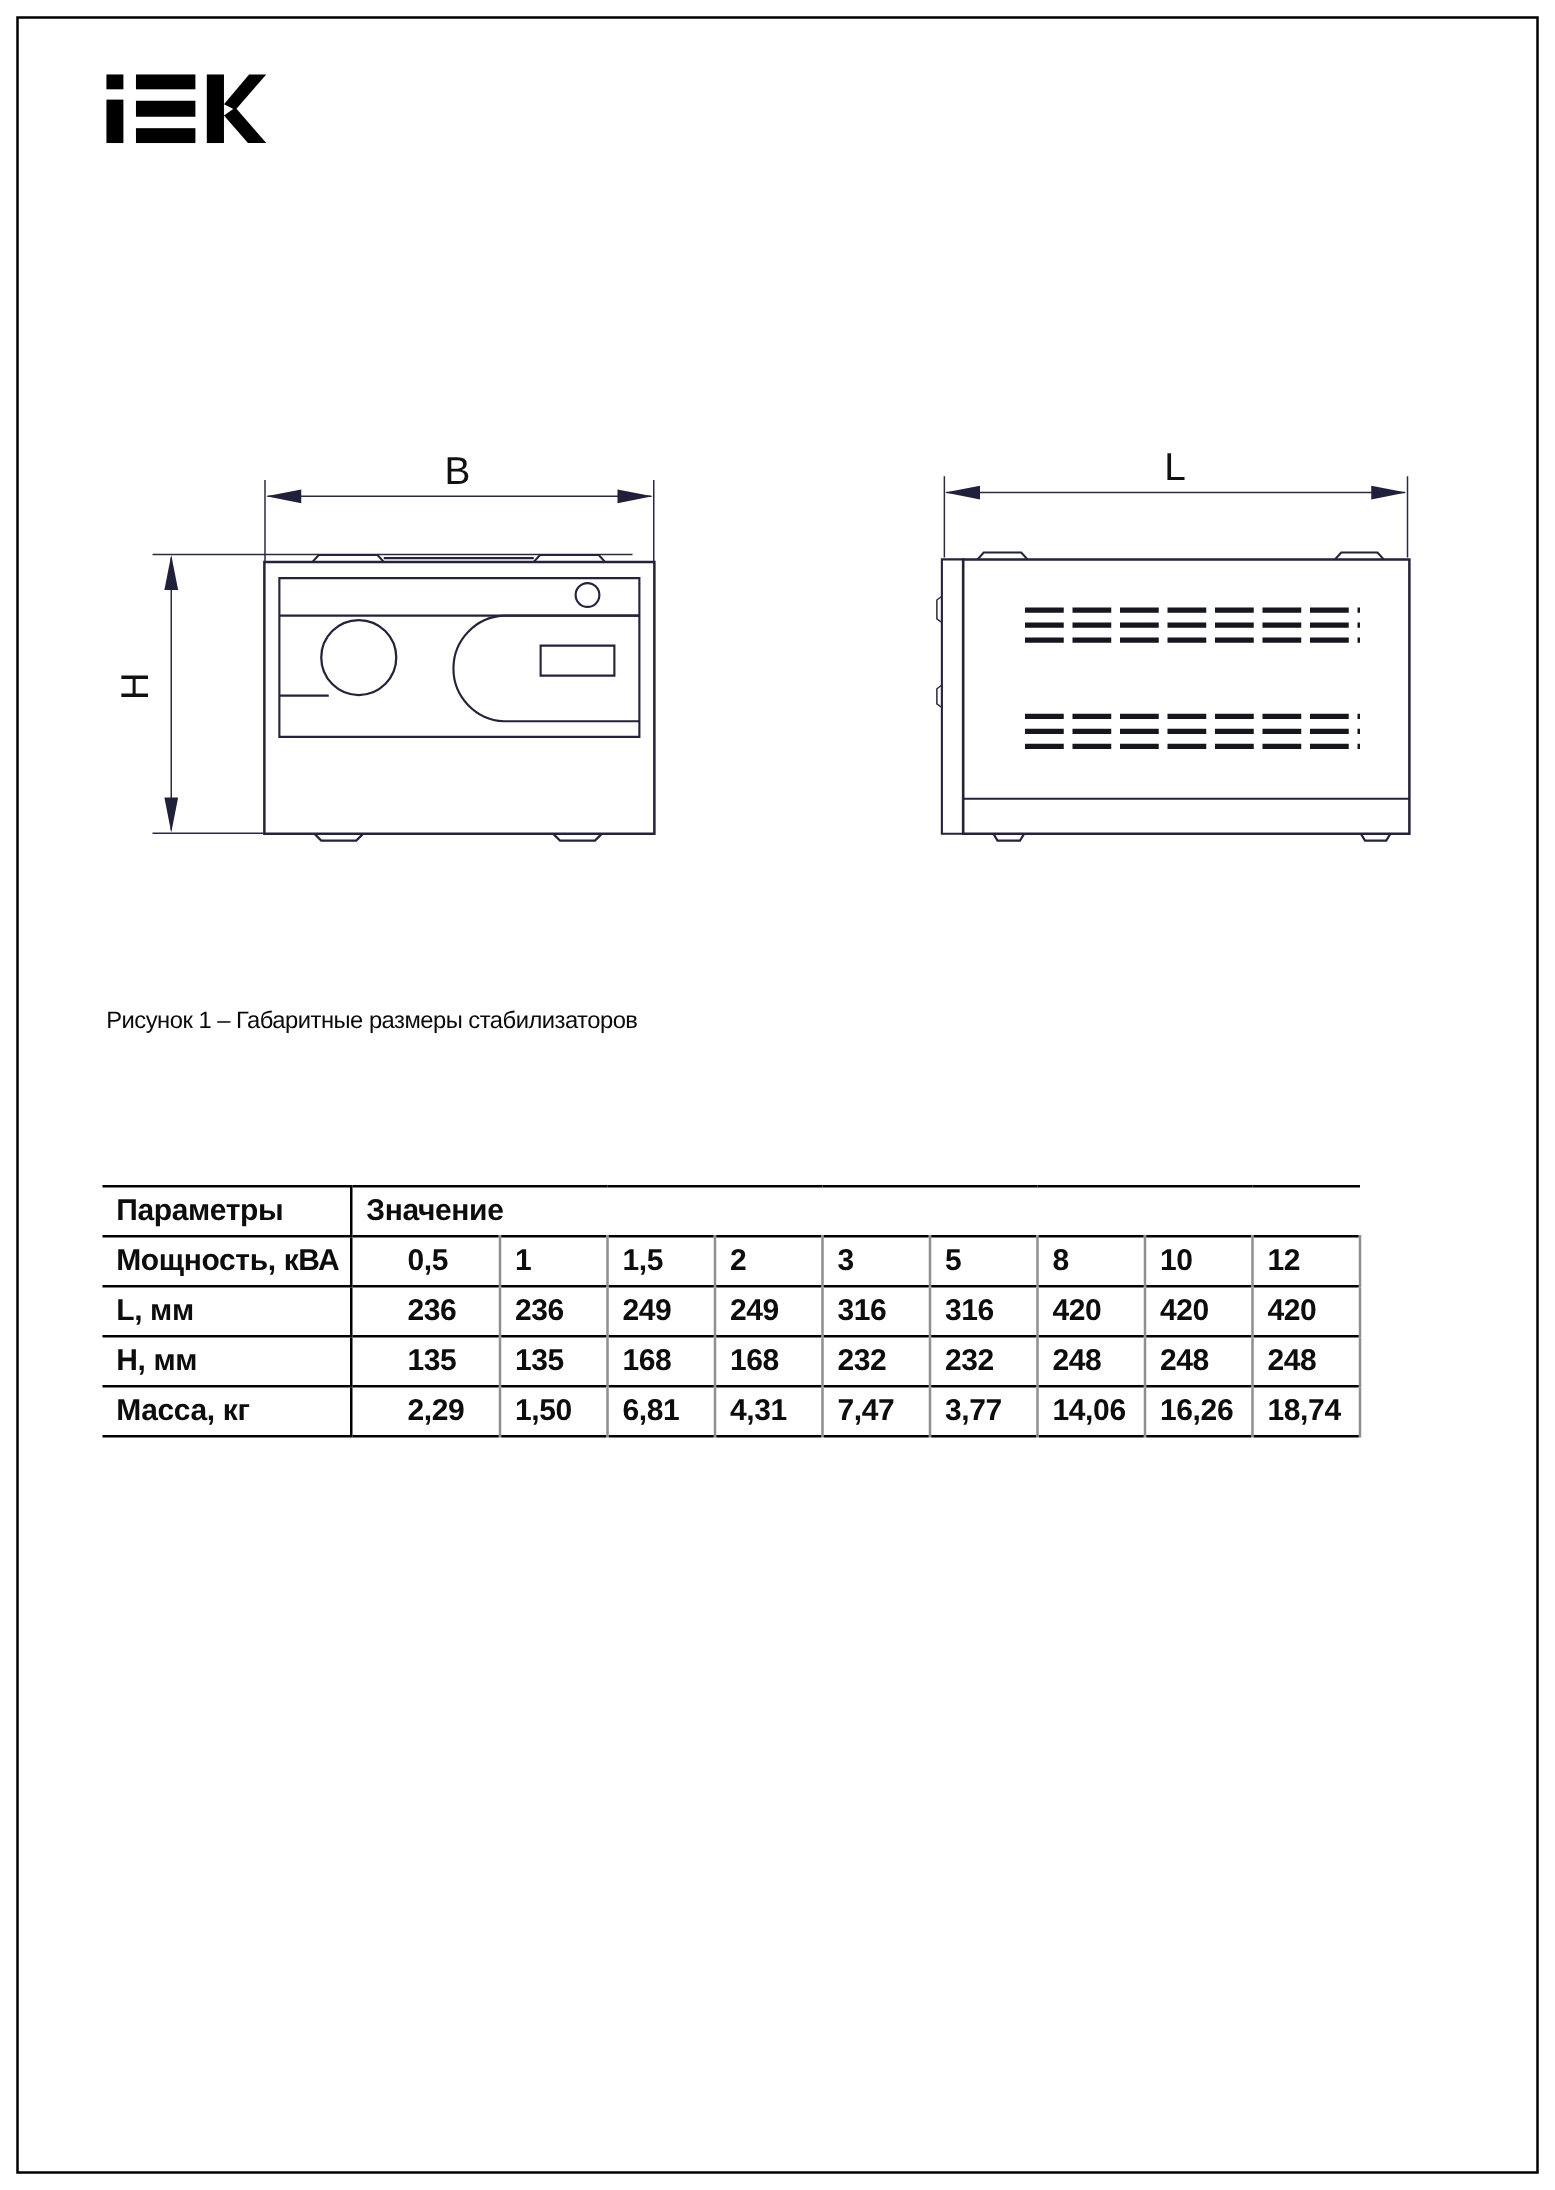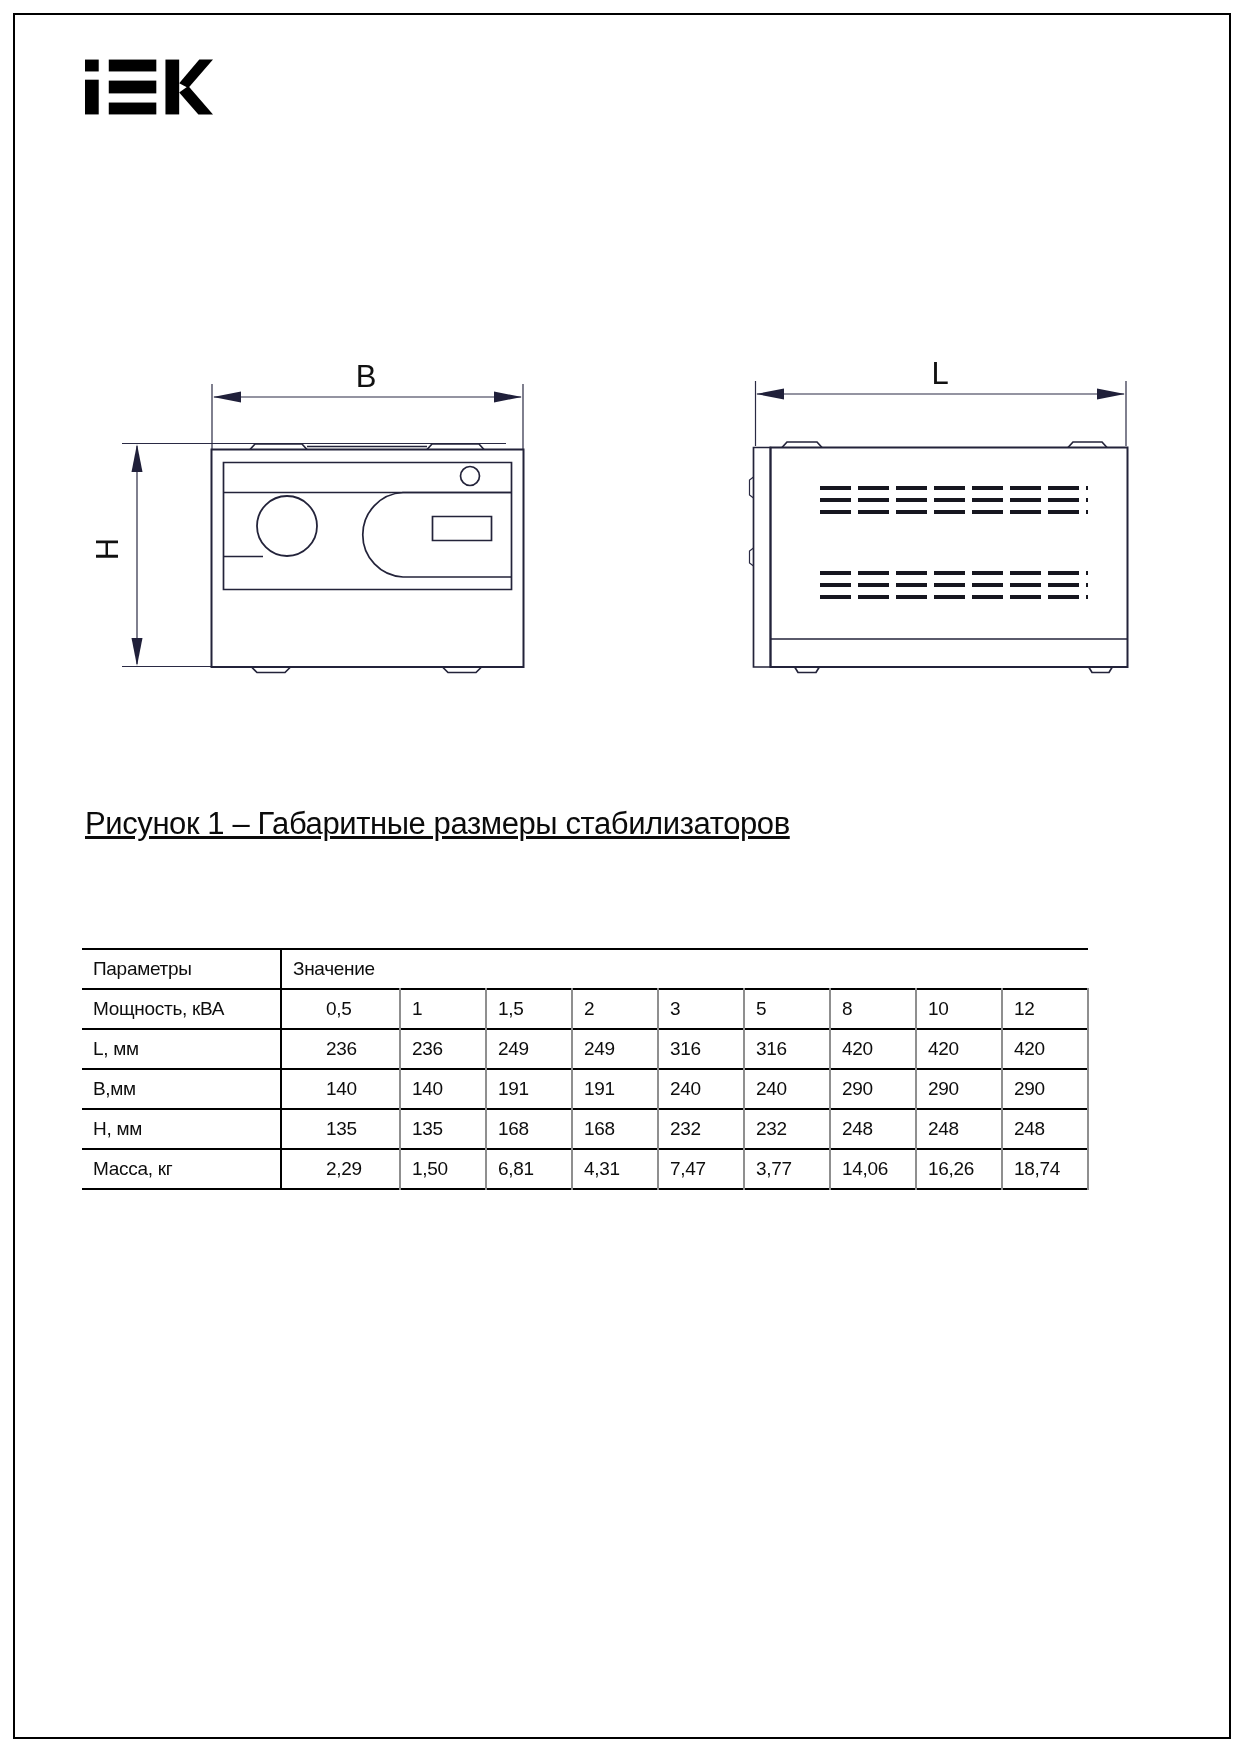--- a/index.html
+++ b/index.html
@@ -34,39 +34,39 @@
   }
   .stroke-main { stroke:#23233a; fill:none; stroke-width:2; }
   .stroke-med  { stroke:#23233a; fill:none; stroke-width:1.7; }
   .stroke-thin { stroke:#2a2a44; fill:none; stroke-width:1.2; }
   .dim-fill    { fill:#20203a; stroke:none; }
   .vent        { stroke:#16161f; stroke-width:4.2; stroke-dasharray:31 7; fill:none; }
   .dim-label   { font-family:"Liberation Sans","DejaVu Sans",sans-serif; font-size:31px; fill:#111; }
   .caption {
     position: absolute;
     left: 85px; top: 806px;
-    font-size: 31px;
+    font-size: 19px;
     letter-spacing: -0.4px;
     color: #0b0b0b;
-    text-decoration: underline;
   }
   .dim-table {
     position: absolute;
     left: 82px; top: 948px;
     border-collapse: collapse;
     border-top: 2.5px solid #000;
     letter-spacing: -0.3px;
   }
   .dim-table tr { border-bottom: 2.5px solid #000; }
   .dim-table td {
     height: 38px;
-    font-size: 19px;
+    font-size: 24px;
     padding: 0 0 0 11px;
     vertical-align: middle;
     white-space: nowrap;
+    font-weight: bold;
   }
   .c-label { width: 187px; }
   .c-val   { width: 73px; border-left: 2px solid #8f8f8f; }
   .c-val.first { border-left: 2.5px solid #000; padding-left: 44px; }
   .c-val.last  { border-right: 2px solid #8f8f8f; }
   .c-value-header { border-left: 2.5px solid #000; margin-top: 48px; }
 </style>
 </head>
 <body>
 
@@ -192,32 +192,20 @@
           <td class="c-val">236</td>
           <td class="c-val">249</td>
           <td class="c-val">249</td>
           <td class="c-val">316</td>
           <td class="c-val">316</td>
           <td class="c-val">420</td>
           <td class="c-val">420</td>
           <td class="c-val last">420</td>
         </tr>
         <tr>
-          <td class="c-label">В,мм</td>
-          <td class="c-val first">140</td>
-          <td class="c-val">140</td>
-          <td class="c-val">191</td>
-          <td class="c-val">191</td>
-          <td class="c-val">240</td>
-          <td class="c-val">240</td>
-          <td class="c-val">290</td>
-          <td class="c-val">290</td>
-          <td class="c-val last">290</td>
-        </tr>
-        <tr>
           <td class="c-label">Н, мм</td>
           <td class="c-val first">135</td>
           <td class="c-val">135</td>
           <td class="c-val">168</td>
           <td class="c-val">168</td>
           <td class="c-val">232</td>
           <td class="c-val">232</td>
           <td class="c-val">248</td>
           <td class="c-val">248</td>
           <td class="c-val last">248</td>

